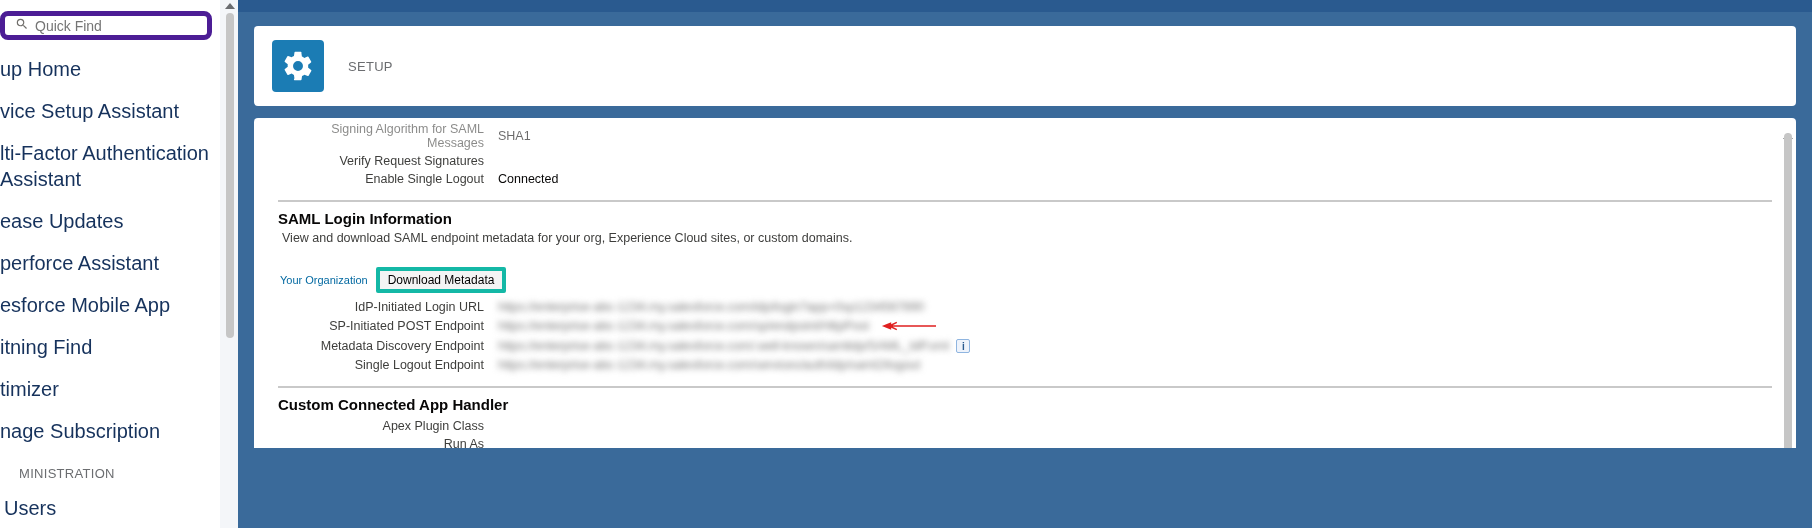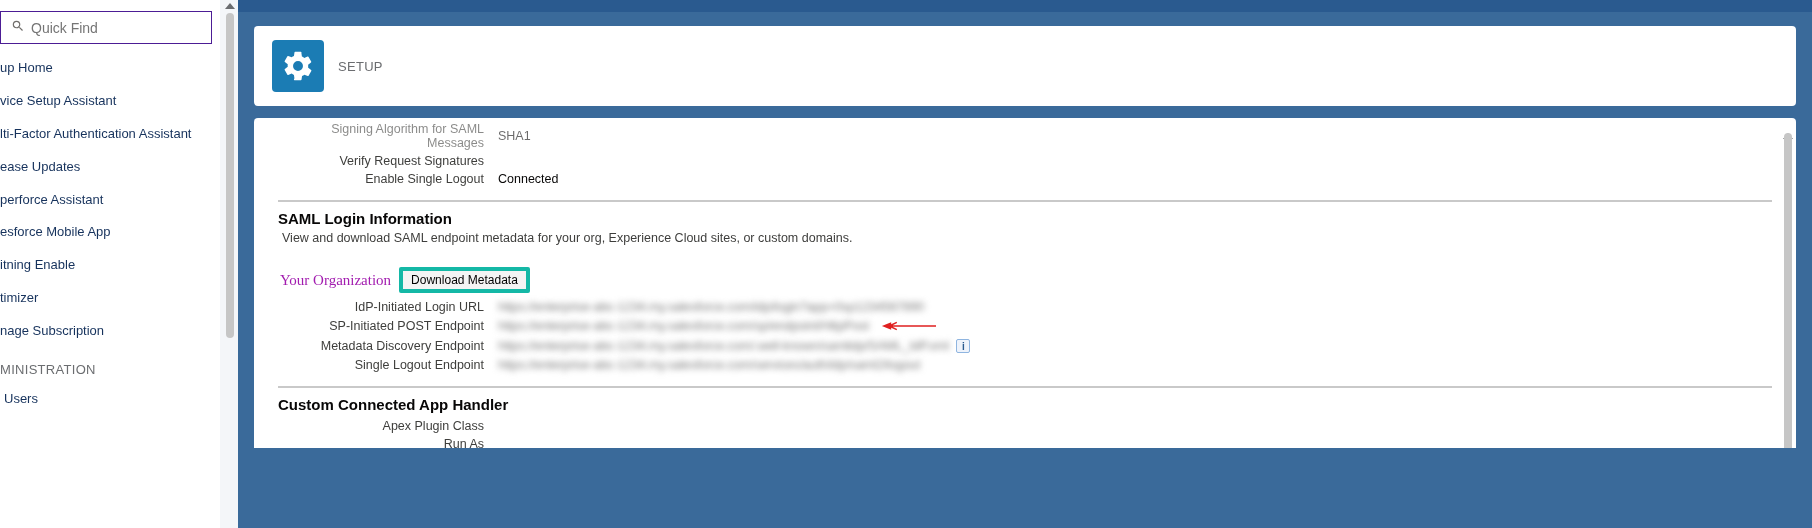--- a/index.html
+++ b/index.html
@@ -16,48 +16,49 @@
   position: absolute;
   left: 0;
   top: 0;
   width: 220px;
   height: 100%;
   background: #fff;
   padding: 8px 0;
 }
 .search-wrap {
   margin: 3px 8px 8px 0;
-  border: 1px solid #4c1d95;
-  border-radius: 0;
-  padding: 7px 10px;
+  border: 5px solid #4c1d95;
+  border-radius: 8px;
+  padding: 1px 10px;
   display: flex;
   align-items: center;
   gap: 6px;
 }
 .search-wrap svg { width: 14px; height: 14px; fill: #706e6b; }
 .search-input {
   border: none;
   outline: none;
   font-size: 14px;
   color: #706e6b;
   flex: 1;
   background: transparent;
 }
 .nav-item {
   padding: 8px 4px 8px 0;
-  font-size: 13px;
+  font-size: 20px;
   color: #16325c;
   cursor: pointer;
   line-height: 1.3;
 }
 .nav-section {
   padding: 14px 4px 6px 0;
   font-size: 13px;
   color: #6b6d70;
   letter-spacing: 0.3px;
+  margin-left: 19px;
 }
 .sidebar-scroll {
   position: absolute;
   left: 225px;
   top: 0;
   width: 10px;
   height: 100%;
 }
 .sidebar-scroll .thumb { position: absolute; top: 13px; left: 1px; width: 8px; height: 325px; background: #c6c6c6; border-radius: 4px; }
 .sidebar-scroll .arrow { position: absolute; left: 0; width: 10px; height: 12px; display:flex; align-items:center; justify-content:center;}
@@ -76,21 +77,21 @@
   padding: 0;
 }
 .bluebar { height: 12px; background: #2a5a8f; border-bottom: 1px solid #2a5a8f; }
 .header-card {
   margin: 14px 16px 0 16px;
   background: #fff;
   border-radius: 4px;
   padding: 14px 18px;
   display: flex;
   align-items: center;
-  gap: 14px;
+  gap: 24px;
 }
 .setup-icon {
   width: 52px; height: 52px;
   background: #1b7cb4;
   border-radius: 4px;
   display: flex; align-items:center; justify-content:center;
 }
 .setup-icon svg { width: 34px; height:34px; fill:#fff; }
 .setup-label { color: #6b6d70; font-size: 13px; letter-spacing: 0.3px; }
 
@@ -117,21 +118,21 @@
   font-size: 12.5px;
 }
 .field-value {
   color: #080707;
   font-size: 12.5px;
 }
 .section-divider { border-top: 2px solid #c9c9c9; margin: 12px 0 8px 0; }
 .section-title { font-size: 15px; font-weight: 700; color: #080707; margin: 2px 0 4px 0; }
 .section-desc { font-size: 12.5px; color: #3e3e3c; margin-bottom: 22px; padding-left:4px;}
 .org-row { display:flex; align-items:center; gap:6px; margin-bottom:4px; padding-left:2px;}
-.org-label { font-size: 15px; color: #a21caf; font-family: Liberation Serif, serif; }
+.org-label { font-size: 11px; color: #0369a1; }
 .dm-btn { border: 4px solid #14b8a6; background:#f4f4f4; padding: 2px 8px; font-size:12px; cursor:pointer; border-radius:2px; margin-left:2px; }
 .blur-text {
   color: #808080;
   filter: blur(3px);
   user-select: none;
   font-size: 13px;
   letter-spacing: -0.3px;
 }
 .arrow-red {
   display: inline-block;
@@ -164,21 +165,21 @@
         </svg>
     </span>
     <input class="search-input" placeholder="Quick Find" style="">
   </div>
   <div class="nav-item">up Home</div>
   <div class="nav-item">vice Setup Assistant</div>
   <div class="nav-item">lti-Factor Authentication Assistant</div>
   <div class="nav-item">ease Updates</div>
   <div class="nav-item">perforce Assistant</div>
   <div class="nav-item">esforce Mobile App</div>
-  <div class="nav-item">itning Enable</div>
+  <div class="nav-item">itning Find</div>
   <div class="nav-item">timizer</div>
   <div class="nav-item">nage Subscription</div>
   <div class="nav-section">MINISTRATION</div>
   <div class="nav-item" style="padding-left:4px">Users</div>
 </div>
 
 <div class="sidebar-scroll">
   <div class="arrow up"></div>
   <div class="thumb"></div>
 </div>

